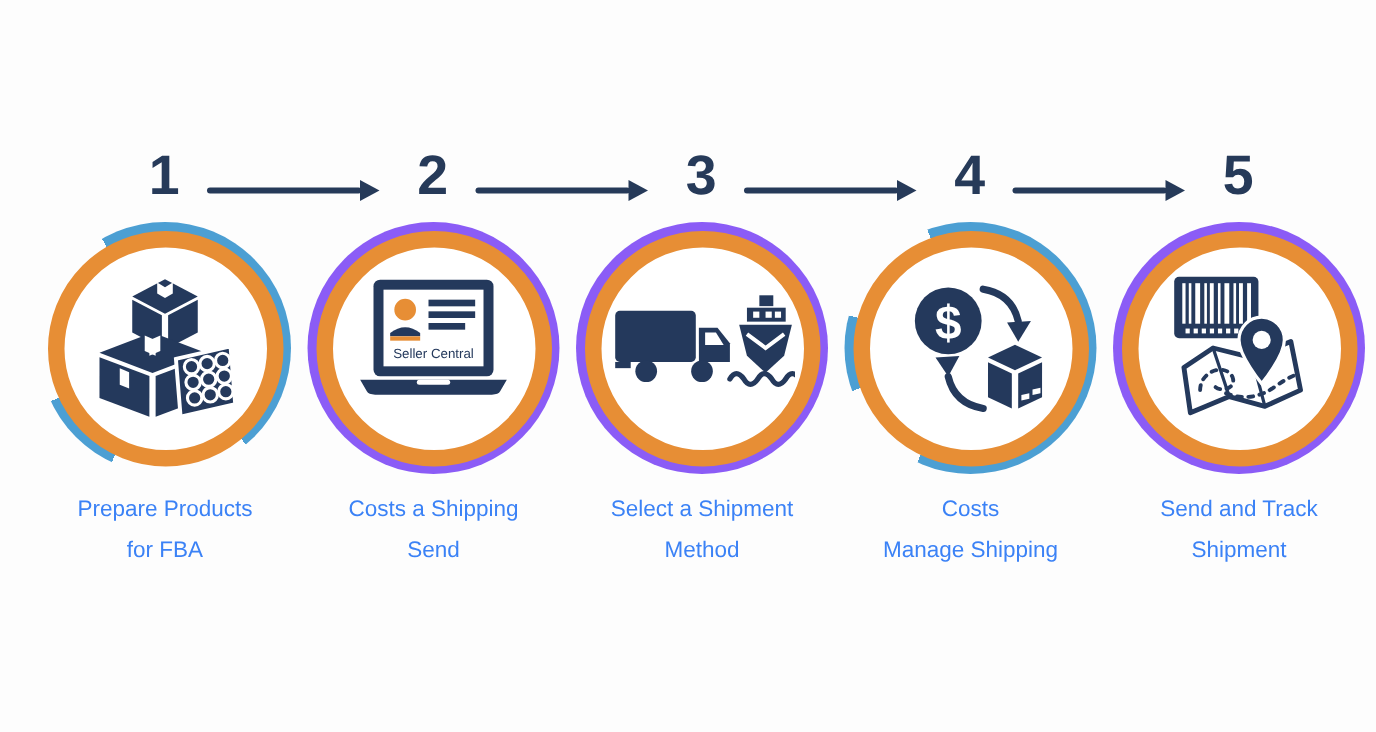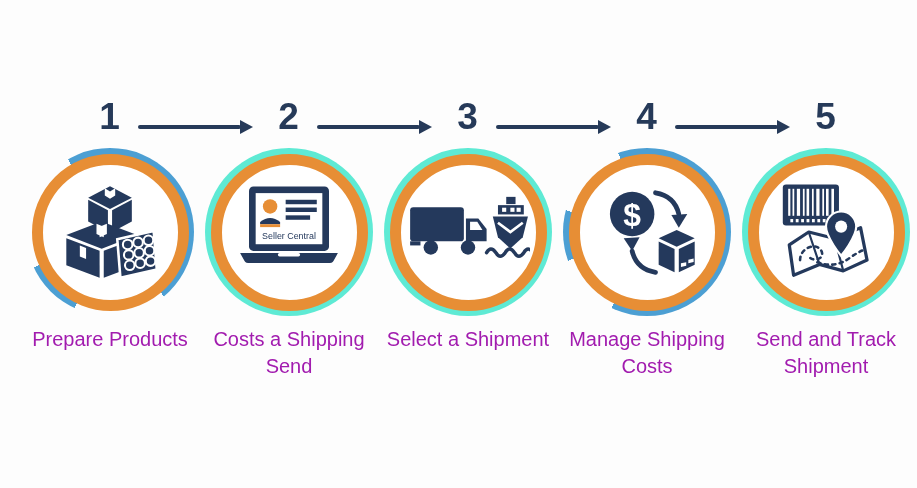--- a/index.html
+++ b/index.html
@@ -9,37 +9,37 @@
     font-family:"Liberation Sans", sans-serif; overflow:hidden;
   }
   .step { position:absolute; top:96px; width:190px; text-align:center; }
   .step-num {
     font-size:37px; font-weight:bold; color:#263a59; line-height:42px; height:44px;
     letter-spacing:1px;
   }
   .circle-outer {
     width:168px; height:168px; border-radius:50%;
     margin:8px auto 0 auto; display:grid; place-items:center;
-    background:#5eead4;
+    background:#8b5cf6;
   }
   .ring-partial-a {
     background:conic-gradient(#4c9fd3 0deg 140deg, transparent 140deg 205deg,
       #4c9fd3 205deg 245deg, transparent 245deg 330deg, #4c9fd3 330deg 360deg);
   }
   .ring-partial-b {
     background:conic-gradient(#4c9fd3 0deg 205deg, transparent 205deg 250deg,
       #4c9fd3 250deg 285deg, transparent 285deg 340deg, #4c9fd3 340deg 360deg);
   }
   .circle-inner {
     width:157px; height:157px; border-radius:50%;
     border:11px solid #e78e35; background:#ffffff;
     display:grid; place-items:center;
   }
   .step-label {
-    margin-top:10px; font-size:20px; line-height:27px; color:#a21caf;
+    margin-top:10px; font-size:15px; line-height:27px; color:#3b82f6;
   }
   .arrow { position:absolute; top:119px; height:16px; display:flex; align-items:center; }
   .arrow .shaft { height:4px; background:#263a59; border-radius:2px; flex:1 1 auto; }
   .arrow .head {
     width:0; height:0; flex:0 0 auto;
     border-top:7px solid transparent; border-bottom:7px solid transparent;
     border-left:13px solid #263a59; margin-left:-1px;
   }
   svg { display:block; }
 </style>
@@ -95,20 +95,21 @@
               <circle cx="69" cy="82" r="4.6"></circle>
                 <circle cx="79" cy="80" r="4.6"></circle>
                 <circle cx="89" cy="78" r="4.6"></circle>
             </g>
           </g>
         </svg>
       </div>
     </div>
     <div class="step-label">
       <div>Prepare Products</div>
+      <div>for FBA</div>
     </div>
   </div>
 
   <div class="step" style="left:194px;">
     <div class="step-num">2</div>
     <div class="circle-outer">
       <div class="circle-inner">
         <svg width="112" height="100" viewBox="0 0 100 90">
           <rect x="14" y="4" width="72" height="58" rx="4" fill="#24395c"></rect>
           <rect x="20" y="10" width="60" height="46" fill="#ffffff"></rect>
@@ -149,20 +150,21 @@
             <rect x="107" y="16.5" width="4" height="4" fill="#ffffff"></rect>
             <path d="M84,25 L118,25 L113,45 L101,56 L89,45 Z"></path>
           </g>
           <path d="M89,31 L101,40 L113,31" stroke="#ffffff" stroke-width="2.6" fill="none"></path>
           <path d="M78,60 q4,-7 9,0 q4,7 9,0 q4,-7 9,0 q4,7 9,0 q4,-7 9,0" stroke="#24395c" stroke-width="3.4" fill="none" stroke-linecap="round"></path>
         </svg>
       </div>
     </div>
     <div class="step-label">
       <div>Select a Shipment</div>
+      <div>Method</div>
     </div>
   </div>
 
   <div class="step" style="left:552px;">
     <div class="step-num">4</div>
     <div class="circle-outer ring-partial-b">
       <div class="circle-inner">
         <svg width="106" height="106" viewBox="0 0 100 100">
           <circle cx="36" cy="33" r="21" fill="#24395c"></circle>
           <text x="36" y="34" text-anchor="middle" dominant-baseline="central" font-size="30" font-weight="bold" fill="#ffffff" font-family="Liberation Sans, sans-serif">$</text>
@@ -174,22 +176,22 @@
             <rect x="89" y="77" width="5" height="3.4" fill="#ffffff" transform="skewY(-12) translate(0,18)"></rect>
           </g>
           <path d="M58,13 Q76,16 80,33" stroke="#24395c" stroke-width="4.5" fill="none" stroke-linecap="round"></path>
           <polygon points="73,34 88,33 80,46" fill="#24395c"></polygon>
           <path d="M58,88 Q40,85 36,68" stroke="#24395c" stroke-width="4.5" fill="none" stroke-linecap="round"></path>
           <polygon points="28,68 43,67 35,55" fill="#24395c" transform="rotate(180 35.5 61.5)"></polygon>
         </svg>
       </div>
     </div>
     <div class="step-label">
+      <div>Costs</div>
       <div>Manage Shipping</div>
-      <div>Costs</div>
     </div>
   </div>
 
   <div class="step" style="left:731px;">
     <div class="step-num">5</div>
     <div class="circle-outer">
       <div class="circle-inner">
         <svg width="108" height="108" viewBox="0 0 100 100">
           <rect x="10" y="6" width="52" height="38" rx="3" fill="#24395c"></rect>
           <g fill="#ffffff">

